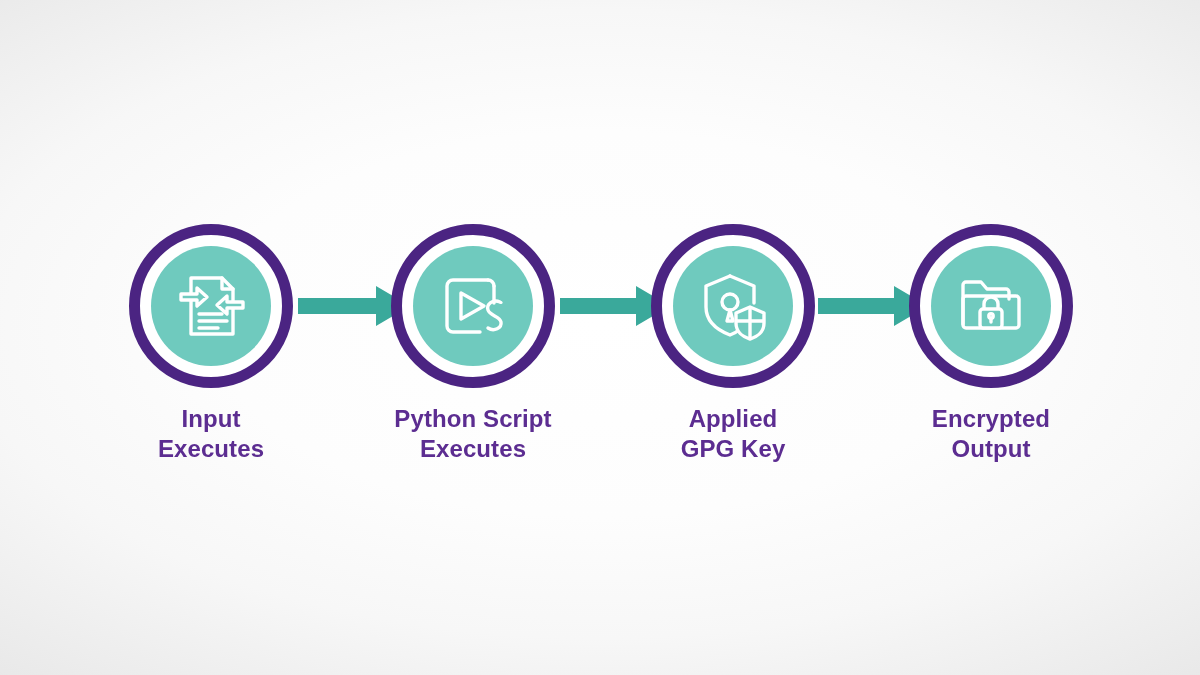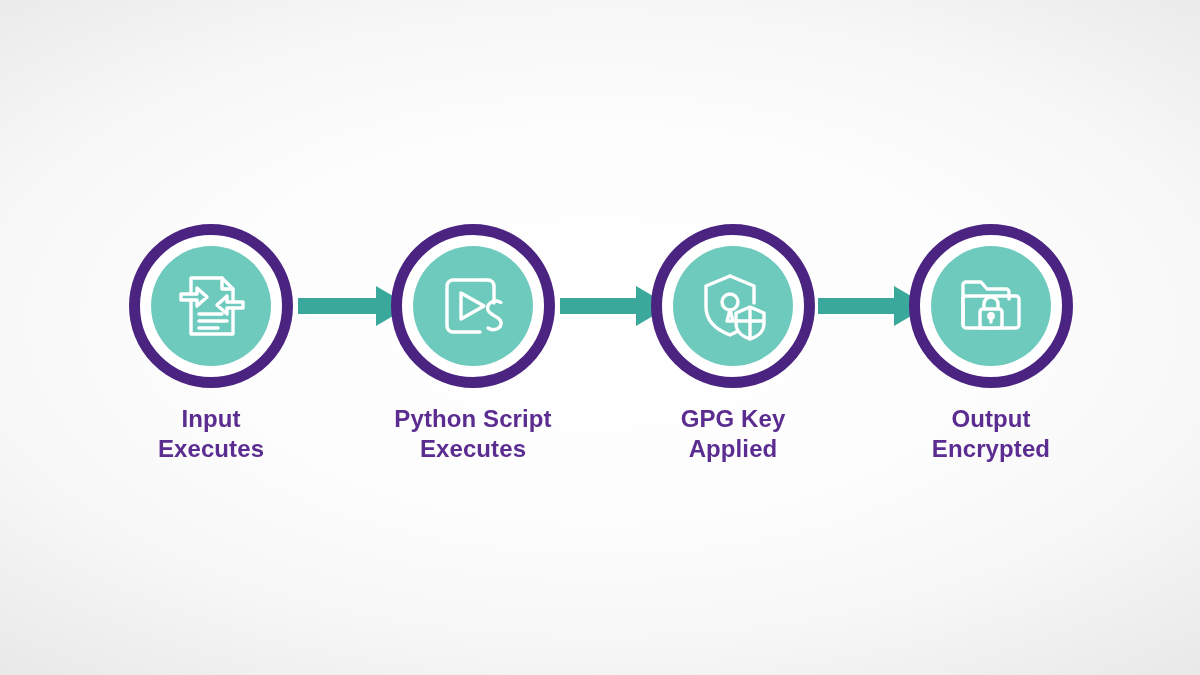--- a/index.html
+++ b/index.html
@@ -177,22 +177,22 @@
               <path d="M34 41 L31 52 H37 Z"></path>
 
               <path d="M54 38 L40 44 V54 c0 9 7 14 14 16 c7 -2 14 -7 14 -16 V44 Z" fill="#6fcabe"></path>
               <line x1="54" y1="39" x2="54" y2="69"></line>
               <line x1="40.5" y1="52" x2="67.5" y2="52"></line>
             </svg>
           </span>
         </div>
       </div>
       <div class="label">
+        <div>Applied</div>
         <div>GPG Key</div>
-        <div>Applied</div>
       </div>
     </div>
 
     <div class="arrow" style="left:818px; width:110px;">
       <span>
         <svg width="110" height="48" viewBox="0 0 110 48">
           <path d="M0 16 H76 V4 L110 24 L76 44 V32 H0 Z" fill="#3aa99b"></path>
         </svg>
       </span>
     </div>
@@ -210,19 +210,19 @@
               <path d="M30 40 V35 a7 7 0 0 1 14 0 V40"></path>
 
               <rect x="26" y="40" width="22" height="19" rx="3" fill="#6fcabe"></rect>
               <circle cx="37" cy="47" r="2.2"></circle>
               <line x1="37" y1="49" x2="37" y2="53"></line>
             </svg>
           </span>
         </div>
       </div>
       <div class="label">
+        <div>Encrypted</div>
         <div>Output</div>
-        <div>Encrypted</div>
       </div>
     </div>
 
   </div>
 </div>
 
 </body></html>

